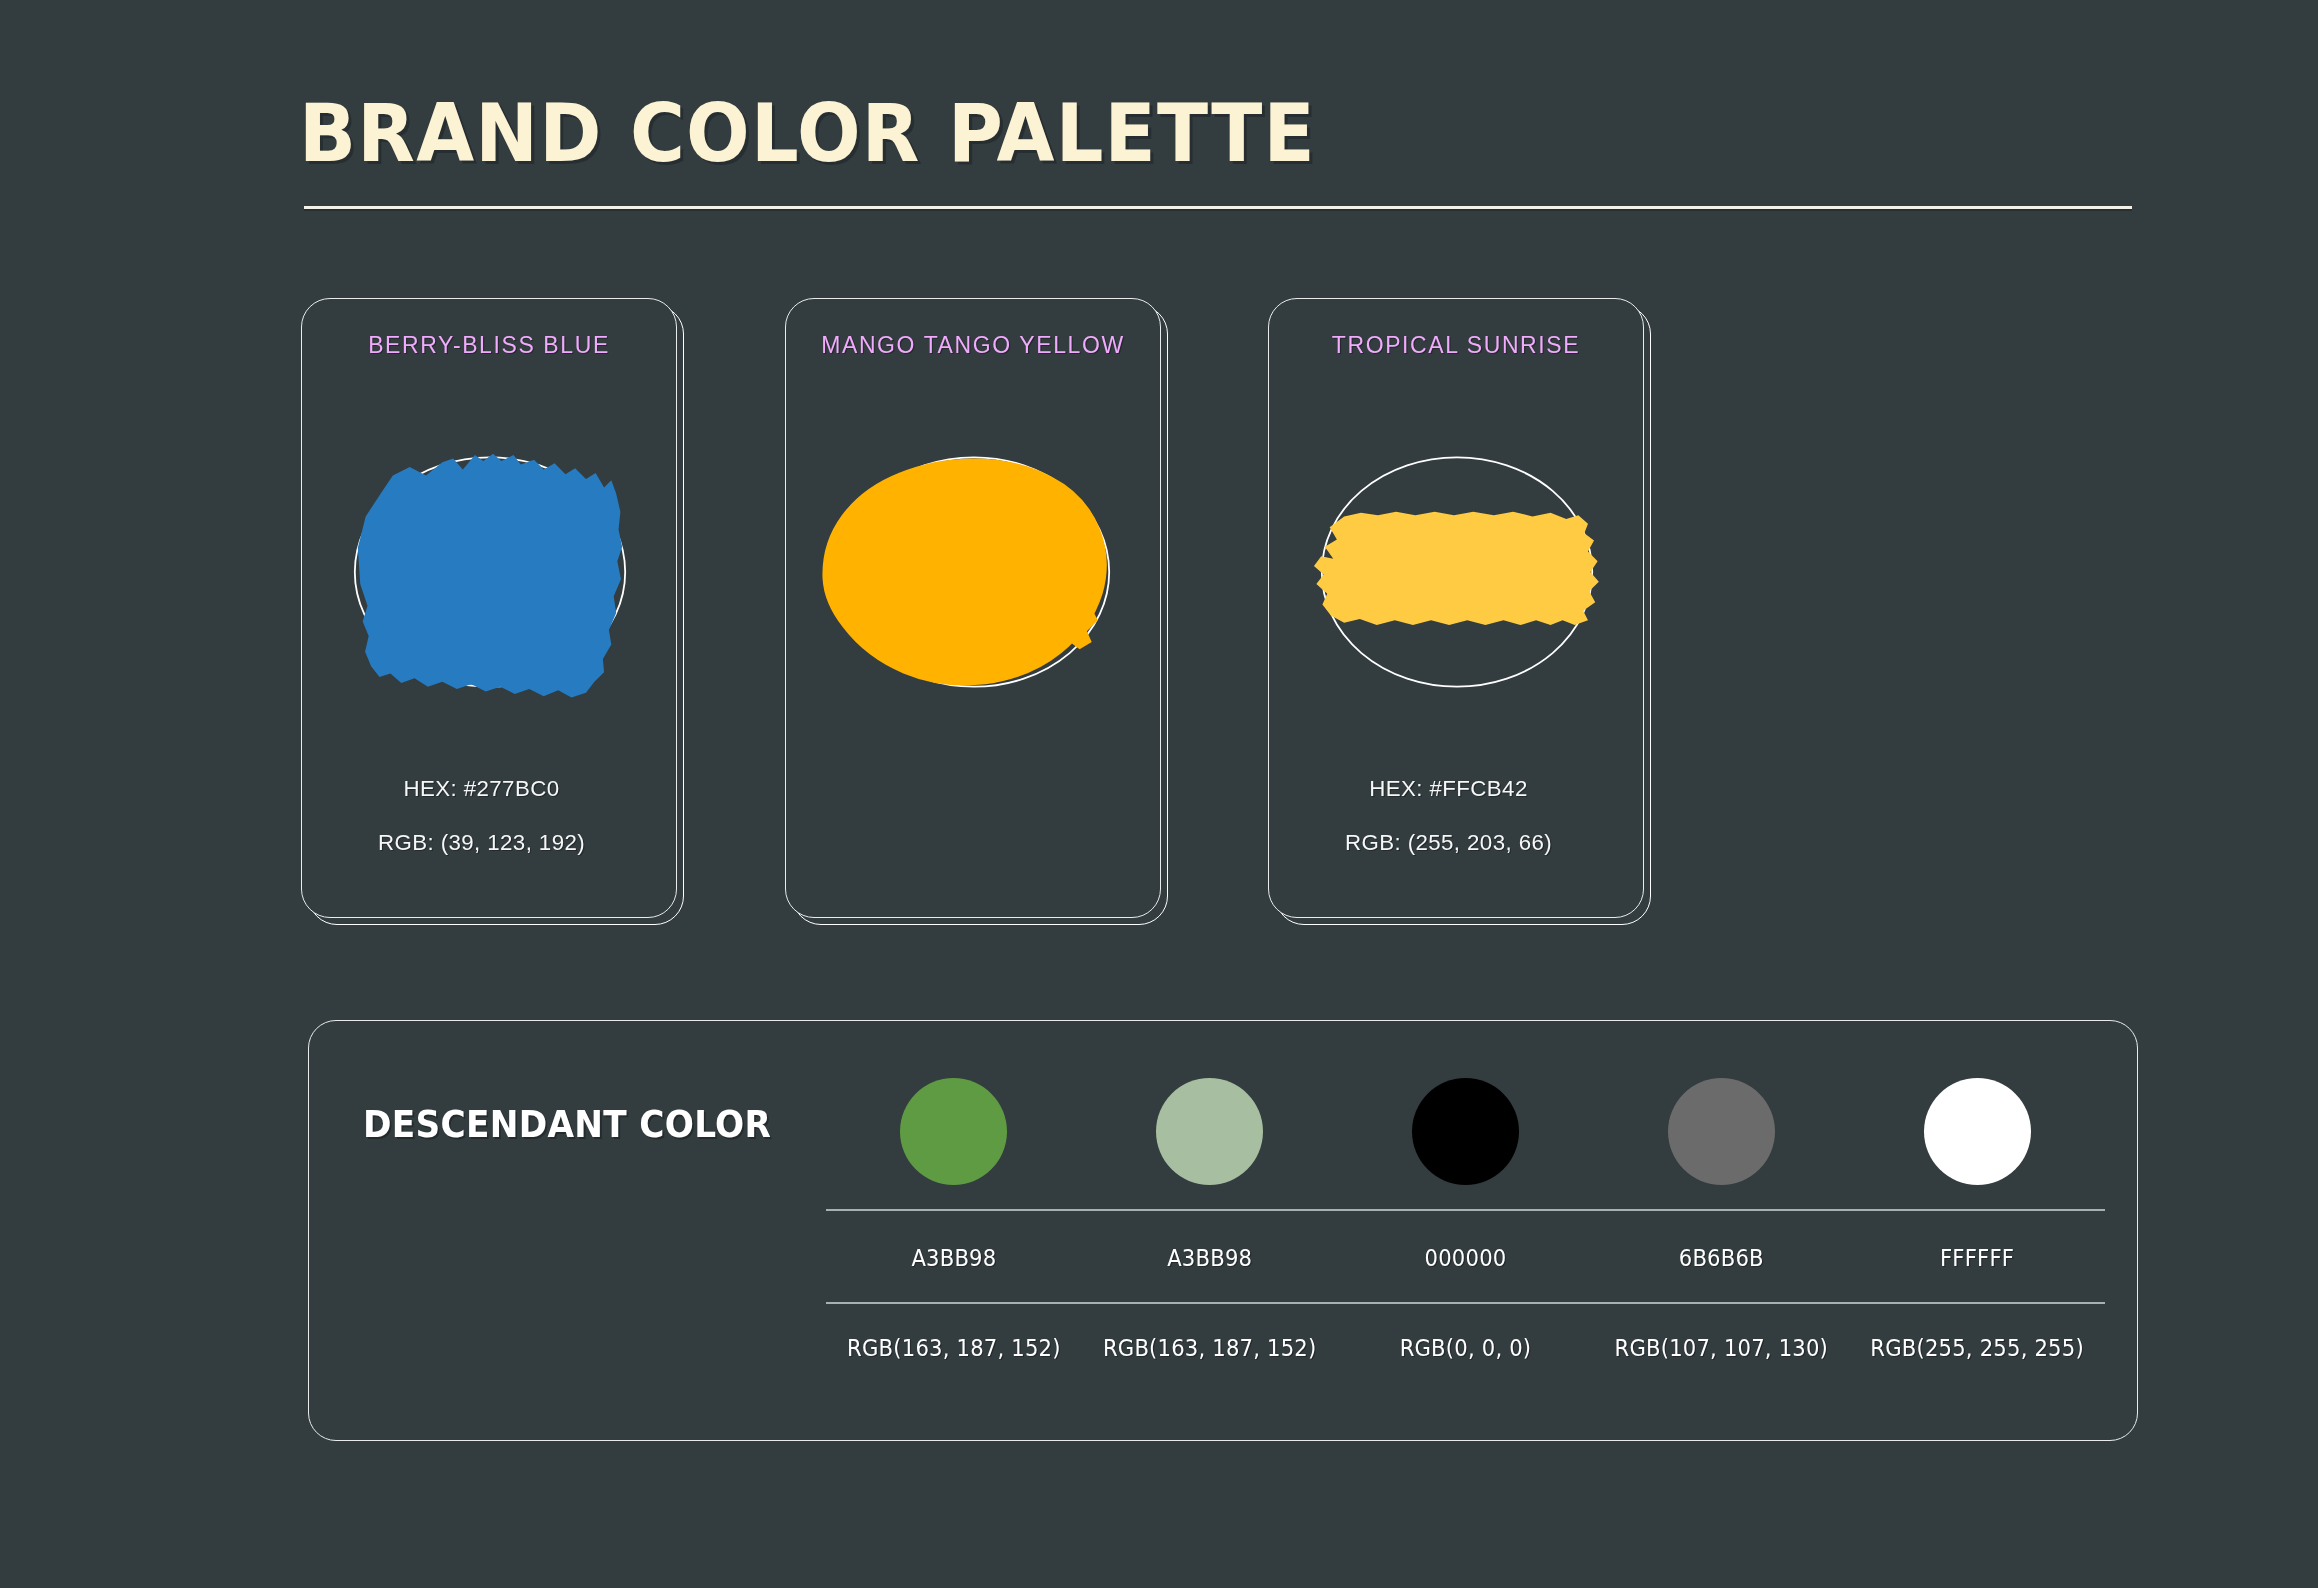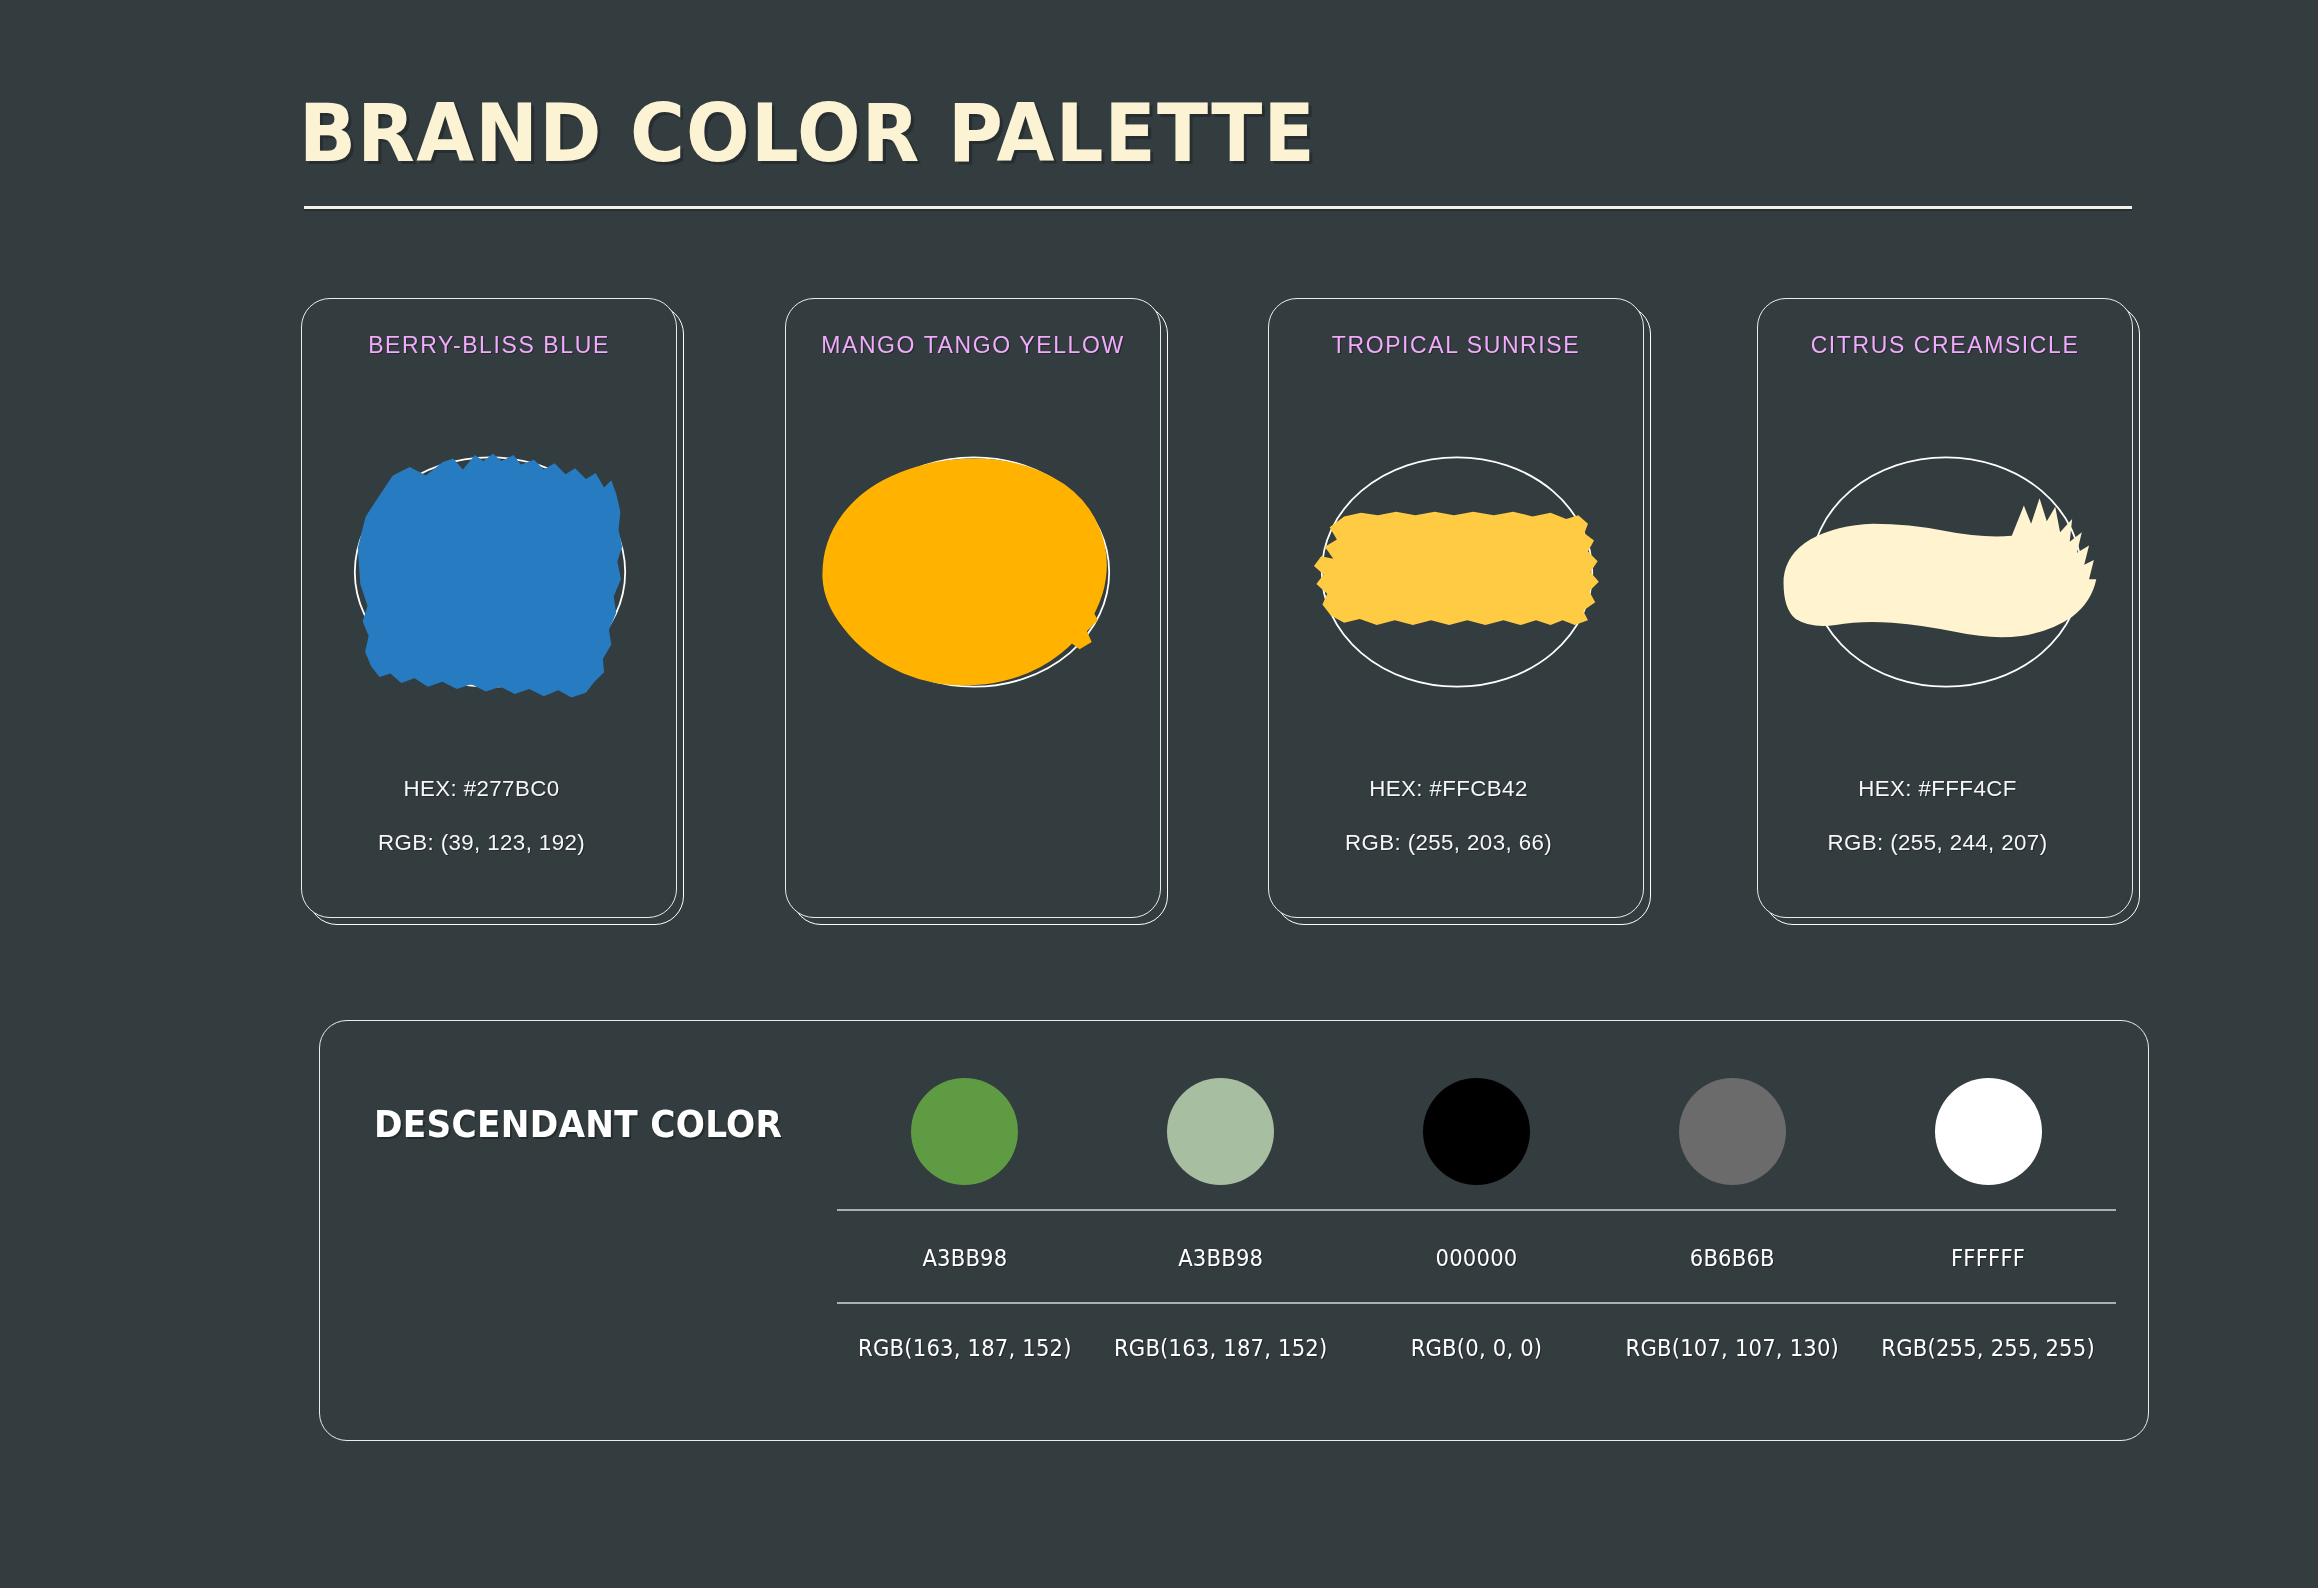--- a/index.html
+++ b/index.html
@@ -104,21 +104,21 @@
     color: #f6f7f7;
     letter-spacing: 0.4px;
     text-shadow: 1.2px 1.2px 0 rgba(0,0,0,0.3);
     white-space: nowrap;
   }
   .card-rgb { margin-top: 28px; }
 
   
   #descendant-panel {
     position: absolute;
-    left: 272px;
+    left: 261px;
     top: 1020px;
     width: 1830px;
     height: 421px;
     border: 1.8px solid #e9eceb;
     border-radius: 28px;
   }
   #descendant-heading {
     position: absolute;
     left: 54px;
     top: 82px;
@@ -234,102 +234,81 @@
                    L96 316 L78 300 L90 284 L74 270 Z" fill="#FFCB42"></path>
         </svg>
       </div>
       <div class="card-meta">
         <div class="card-hex">HEX: #FFCB42</div>
         <div class="card-rgb">RGB: (255, 203, 66)</div>
       </div>
     </div>
   </div>
 
-  <div class="card" style="left:1710px">
-    <div class="card-shadow"></div>
-    <div class="card-box">
-      <div class="card-title">CITRUS CREAMSICLE</div>
-      <div class="card-art">
-        <svg viewBox="0 0 622 560" xmlns="http://www.w3.org/2000/svg">
-          <ellipse cx="311" cy="280" rx="224" ry="190" fill="none" stroke="#ffffff" stroke-width="3"></ellipse>
-          <path d="M42 290 Q46 250 86 226 Q130 202 190 200 Q250 200 310 212
-                   Q370 224 420 220 L440 170 L452 200 L466 158 L478 196 L492 172
-                   L500 214 L520 192 L516 230 L536 214 L528 248 L548 236 L540 268
-                   L556 260 L548 292 L560 292 Q552 330 520 354 Q486 378 436 386
-                   Q386 392 330 380 Q274 368 222 364 Q170 360 128 368 Q88 374 62 358
-                   Q40 340 42 290 Z" fill="#FFF4CF"></path>
-        </svg>
-      </div>
-      <div class="card-meta">
-        <div class="card-hex">HEX: #FFF4CF</div>
-        <div class="card-rgb">RGB: (255, 244, 207)</div>
-      </div>
+
+  <div id="descendant-panel">
+    <div id="descendant-heading">DESCENDANT COLOR</div>
+
+    <div id="descendant-grid">
+
+      <div id="dsc-circles" class="dsc-row">
+        <div class="dsc-col">
+          <div class="dsc-circle" style="background:#5F9B43"></div>
+        </div>
+        <div class="dsc-col">
+          <div class="dsc-circle" style="background:#A7BFA0"></div>
+        </div>
+        <div class="dsc-col">
+          <div class="dsc-circle" style="background:#000000"></div>
+        </div>
+        <div class="dsc-col">
+          <div class="dsc-circle" style="background:#6B6B6B"></div>
+        </div>
+        <div class="dsc-col">
+          <div class="dsc-circle" style="background:#FFFFFF"></div>
+        </div>
+      </div>
+
+      <div class="dsc-divider" id="dsc-divider-top"></div>
+
+      <div id="dsc-hex-row" class="dsc-row">
+        <div class="dsc-col">
+          <div class="dsc-hex">A3BB98</div>
+        </div>
+        <div class="dsc-col">
+          <div class="dsc-hex">A3BB98</div>
+        </div>
+        <div class="dsc-col">
+          <div class="dsc-hex">000000</div>
+        </div>
+        <div class="dsc-col">
+          <div class="dsc-hex">6B6B6B</div>
+        </div>
+        <div class="dsc-col">
+          <div class="dsc-hex">FFFFFF</div>
+        </div>
+      </div>
+
+      <div class="dsc-divider" id="dsc-divider-bottom"></div>
+
+      <div id="dsc-rgb-row" class="dsc-row">
+        <div class="dsc-col">
+          <div class="dsc-rgb">RGB(163, 187, 152)</div>
+        </div>
+        <div class="dsc-col">
+          <div class="dsc-rgb">RGB(163, 187, 152)</div>
+        </div>
+        <div class="dsc-col">
+          <div class="dsc-rgb">RGB(0, 0, 0)</div>
+        </div>
+        <div class="dsc-col">
+          <div class="dsc-rgb">RGB(107, 107, 130)</div>
+        </div>
+        <div class="dsc-col">
+          <div class="dsc-rgb">RGB(255, 255, 255)</div>
+        </div>
+      </div>
+
     </div>
   </div>
 
-  <div id="descendant-panel">
-    <div id="descendant-heading">DESCENDANT COLOR</div>
-
-    <div id="descendant-grid">
-
-      <div id="dsc-circles" class="dsc-row">
-        <div class="dsc-col">
-          <div class="dsc-circle" style="background:#5F9B43"></div>
-        </div>
-        <div class="dsc-col">
-          <div class="dsc-circle" style="background:#A7BFA0"></div>
-        </div>
-        <div class="dsc-col">
-          <div class="dsc-circle" style="background:#000000"></div>
-        </div>
-        <div class="dsc-col">
-          <div class="dsc-circle" style="background:#6B6B6B"></div>
-        </div>
-        <div class="dsc-col">
-          <div class="dsc-circle" style="background:#FFFFFF"></div>
-        </div>
-      </div>
-
-      <div class="dsc-divider" id="dsc-divider-top"></div>
-
-      <div id="dsc-hex-row" class="dsc-row">
-        <div class="dsc-col">
-          <div class="dsc-hex">A3BB98</div>
-        </div>
-        <div class="dsc-col">
-          <div class="dsc-hex">A3BB98</div>
-        </div>
-        <div class="dsc-col">
-          <div class="dsc-hex">000000</div>
-        </div>
-        <div class="dsc-col">
-          <div class="dsc-hex">6B6B6B</div>
-        </div>
-        <div class="dsc-col">
-          <div class="dsc-hex">FFFFFF</div>
-        </div>
-      </div>
-
-      <div class="dsc-divider" id="dsc-divider-bottom"></div>
-
-      <div id="dsc-rgb-row" class="dsc-row">
-        <div class="dsc-col">
-          <div class="dsc-rgb">RGB(163, 187, 152)</div>
-        </div>
-        <div class="dsc-col">
-          <div class="dsc-rgb">RGB(163, 187, 152)</div>
-        </div>
-        <div class="dsc-col">
-          <div class="dsc-rgb">RGB(0, 0, 0)</div>
-        </div>
-        <div class="dsc-col">
-          <div class="dsc-rgb">RGB(107, 107, 130)</div>
-        </div>
-        <div class="dsc-col">
-          <div class="dsc-rgb">RGB(255, 255, 255)</div>
-        </div>
-      </div>
-
-    </div>
-  </div>
-
 </div>
 
 
 </body></html>

